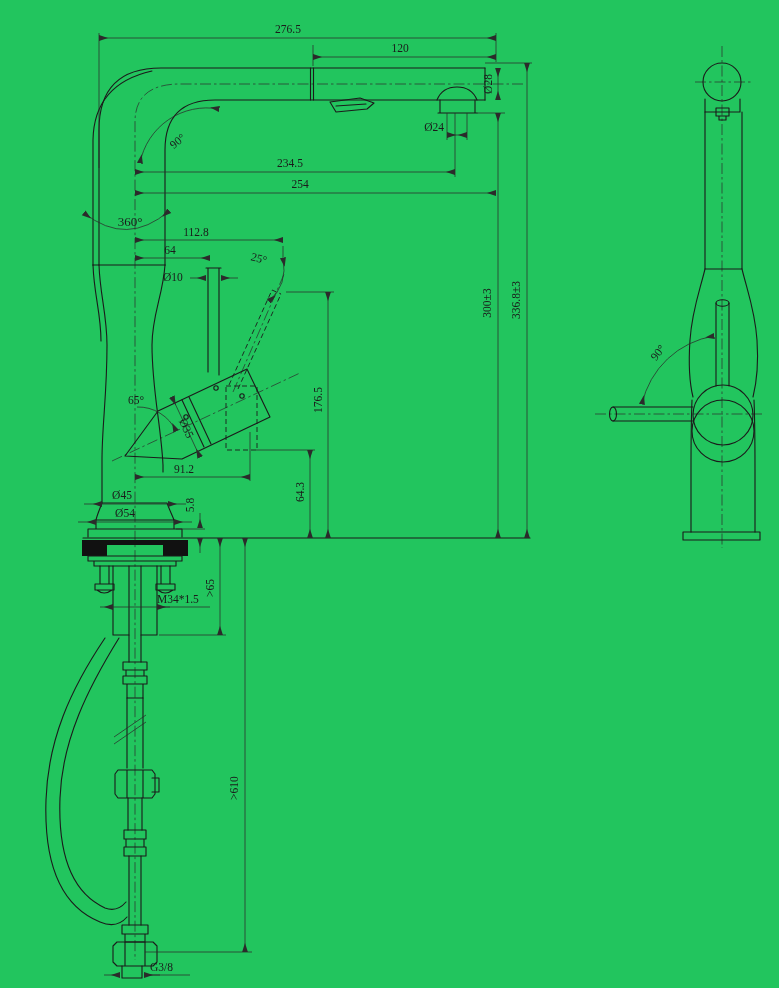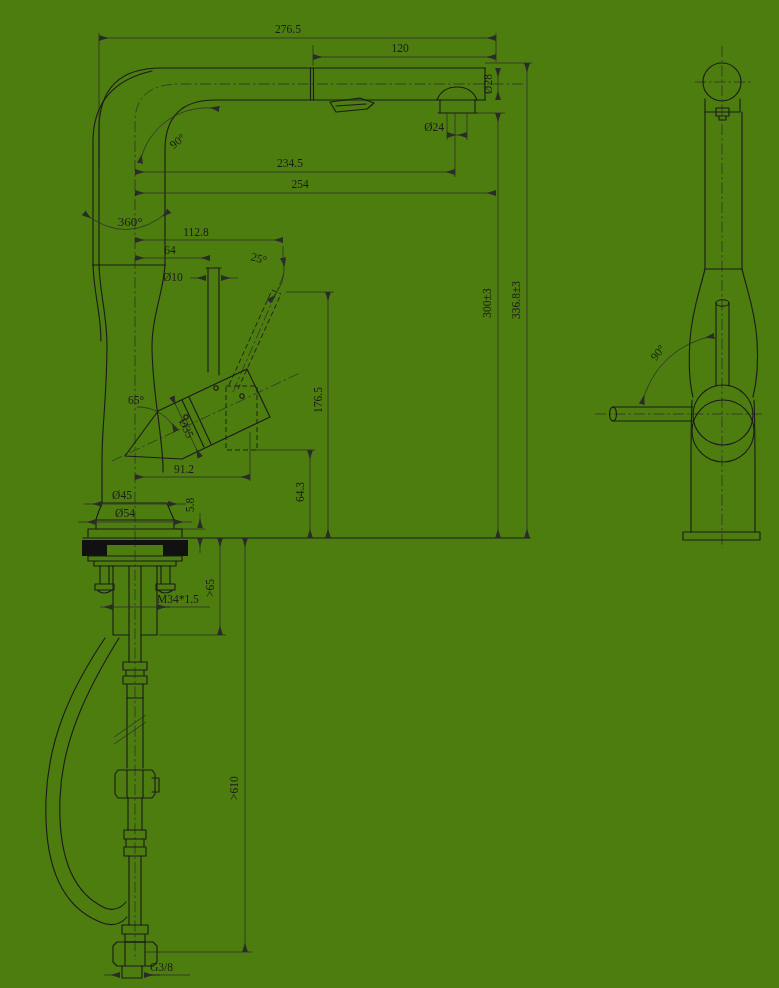--- a/index.html
+++ b/index.html
@@ -1,19 +1,19 @@
 <!DOCTYPE html>
 <html><head>
 <meta charset="utf-8">
 <style>
   html,body{margin:0;padding:0;background:#ffffff;}
   .canvas{
     position:relative;
     width:779px;height:988px;
-    background:#4d7c0f;
+    background:#22c55e;
     font-family:"Liberation Serif", serif;
     overflow:hidden;
   }
   svg{display:block;}
   
   .o{fill:none;stroke:#1b1b1b;stroke-width:1.1;stroke-linecap:round;stroke-linejoin:round;}
   
   .t{fill:none;stroke:#2b2b2b;stroke-width:0.75;}
   
   .cl{fill:none;stroke:#2b2b2b;stroke-width:0.7;stroke-dasharray:11 3 2.5 3;}

